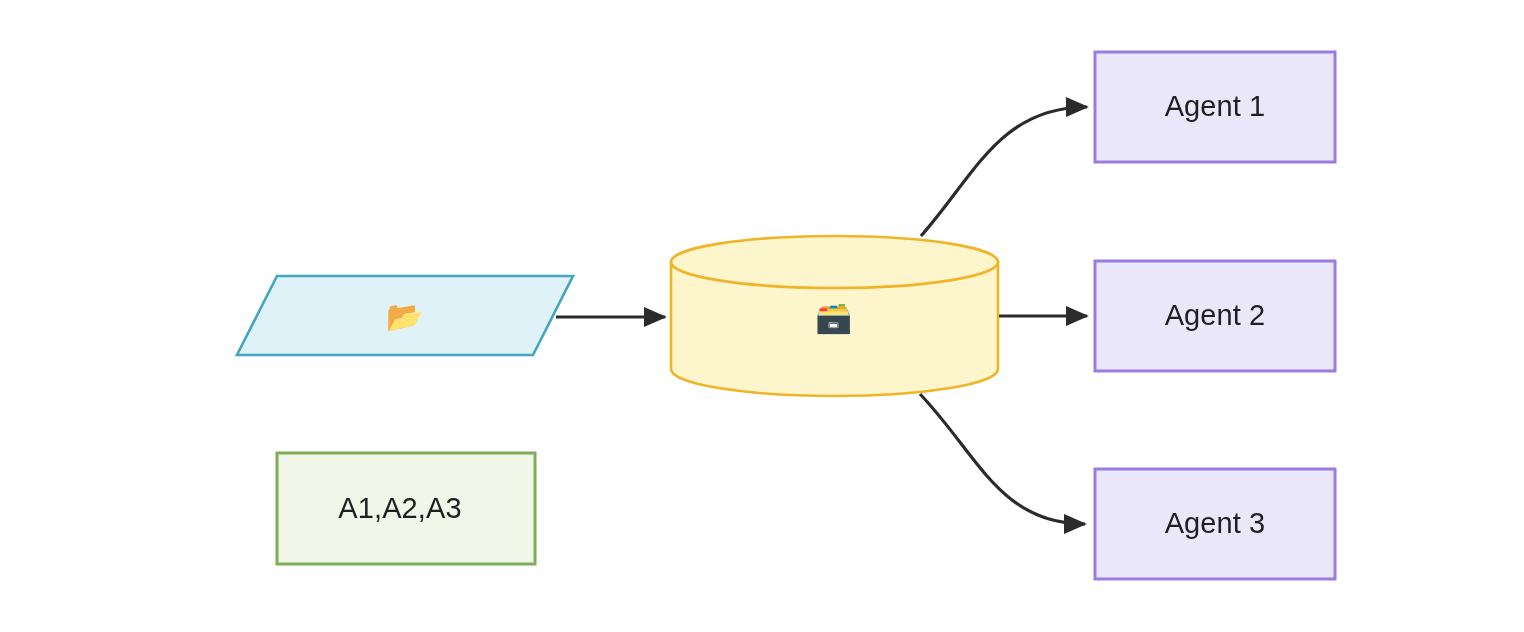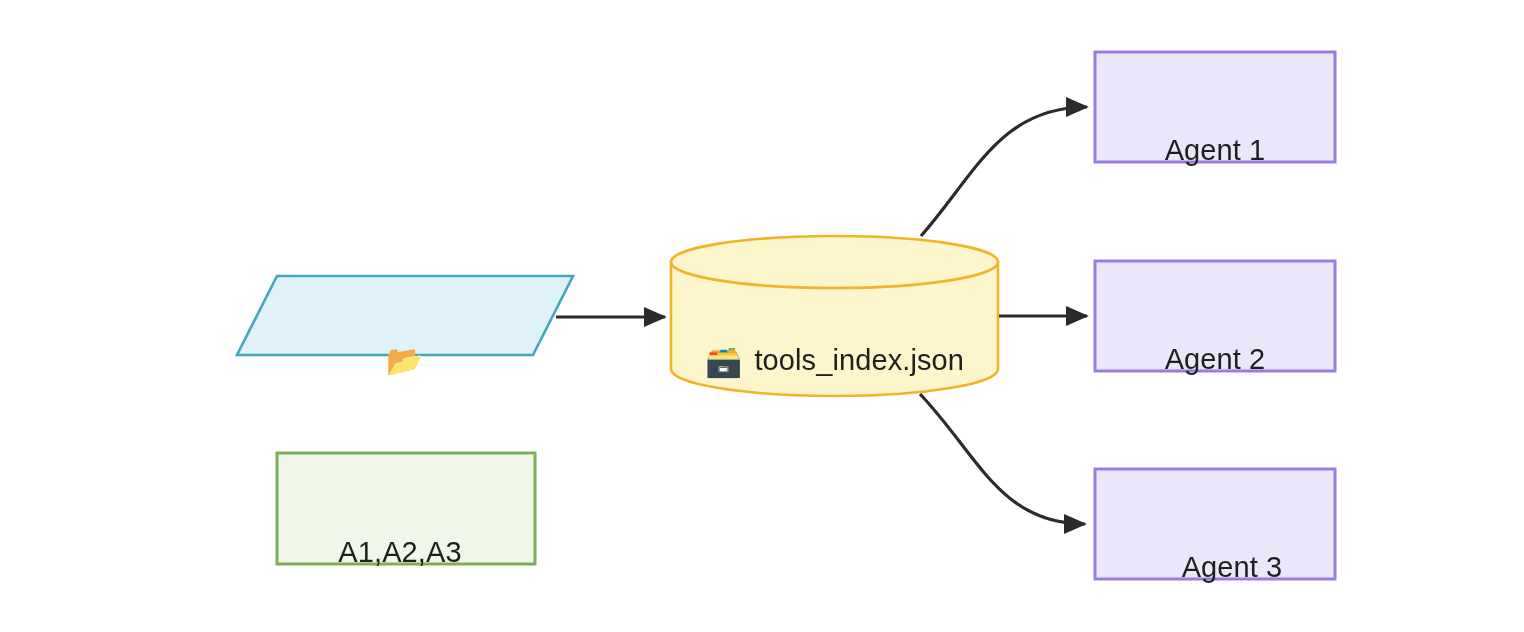--- a/index.html
+++ b/index.html
@@ -26,21 +26,20 @@
     align-items: center;
     justify-content: center;
     gap: 12px;
     color: #1f1f1f;
     font-family: "Liberation Sans", sans-serif;
     font-size: 29px;
     line-height: 1.1;
     white-space: nowrap;
     pointer-events: none;
     letter-spacing: 0.1px;
-    margin-top: 44px;
   }
   .node-icon {
     font-size: 30px;
     line-height: 1;
     display: inline-block;
     transform: translateY(1px);
   }
   .hit {
     position: absolute;
     cursor: pointer;
@@ -79,28 +78,27 @@
 
   <path d="M 920,394 C 978,455 1000,524 1085,524" fill="none" stroke="#2b2b2b" stroke-width="3.2" marker-end="url(#arrowhead)"></path>
 </svg>
 
 <div class="node-label" style="left:250px; top:276px; width:310px; height:79px;">
   <span class="node-icon">📂</span>
 </div>
 
 <div class="node-label" style="left:671px; top:290px; width:327px; height:54px;">
   <span class="node-icon">🗃️</span>
-  <span>tools_index.json</span>
 </div>
 
 <div class="node-label" style="left:1095px; top:52px; width:240px; height:110px;">Agent 1</div>
 
 <div class="node-label" style="left:1095px; top:261px; width:240px; height:110px;text-align:center;">Agent 2</div>
 
-<div class="node-label" style="left:1095px; top:469px; width:240px; height:110px;padding-left:17px;">Agent 3</div>
+<div class="node-label" style="left:1095px; top:469px; width:240px; height:110px;">Agent 3</div>
 
 <div class="node-label" style="left:277px; top:453px; width:246px; height:111px;">A1,A2,A3</div>
 
 <div class="hit" style="left:237px; top:276px; width:336px; height:79px;"></div>
 <div class="hit" style="left:671px; top:236px; width:327px; height:160px;"></div>
 <div class="hit" style="left:1095px; top:52px; width:240px; height:110px;"></div>
 <div class="hit" style="left:1095px; top:261px; width:240px; height:110px;"></div>
 <div class="hit" style="left:1095px; top:469px; width:240px; height:110px;"></div>
 <div class="hit" style="left:277px; top:453px; width:258px; height:111px;"></div>
 

